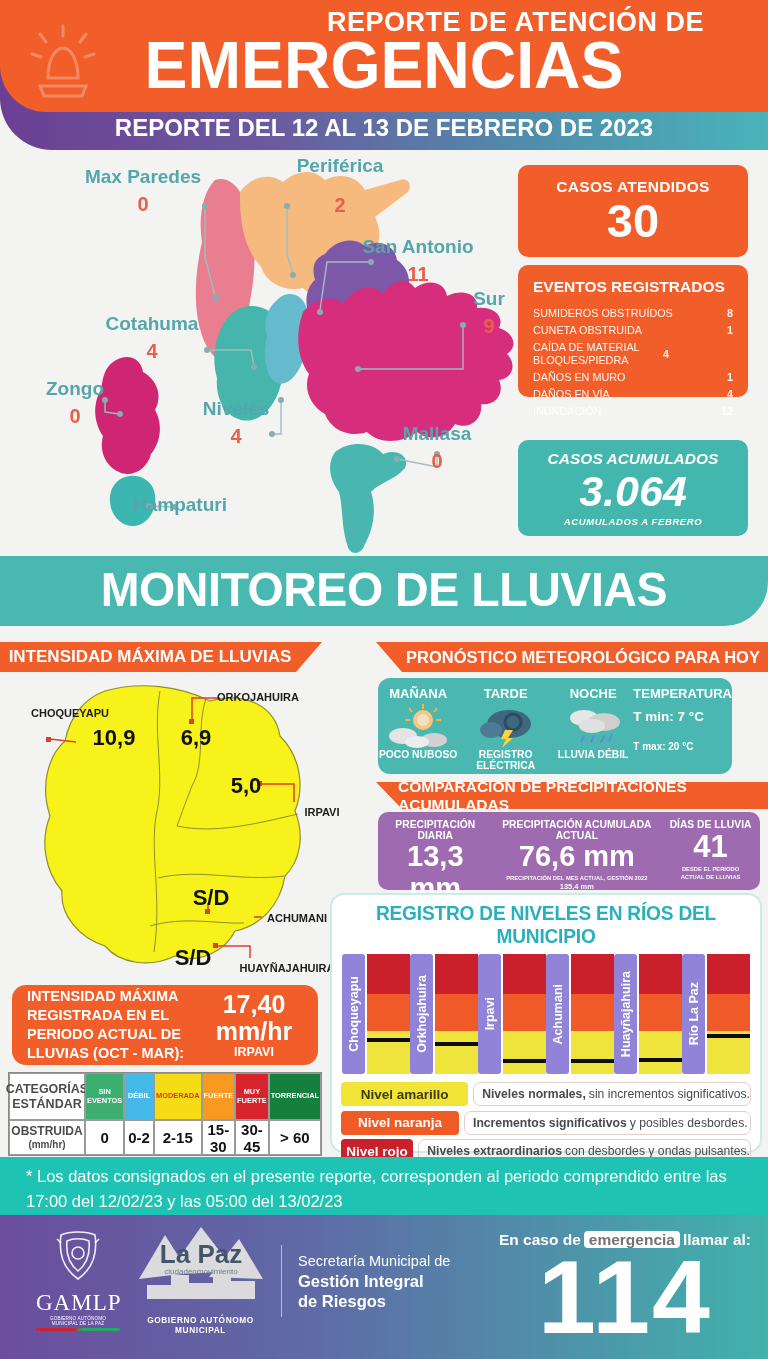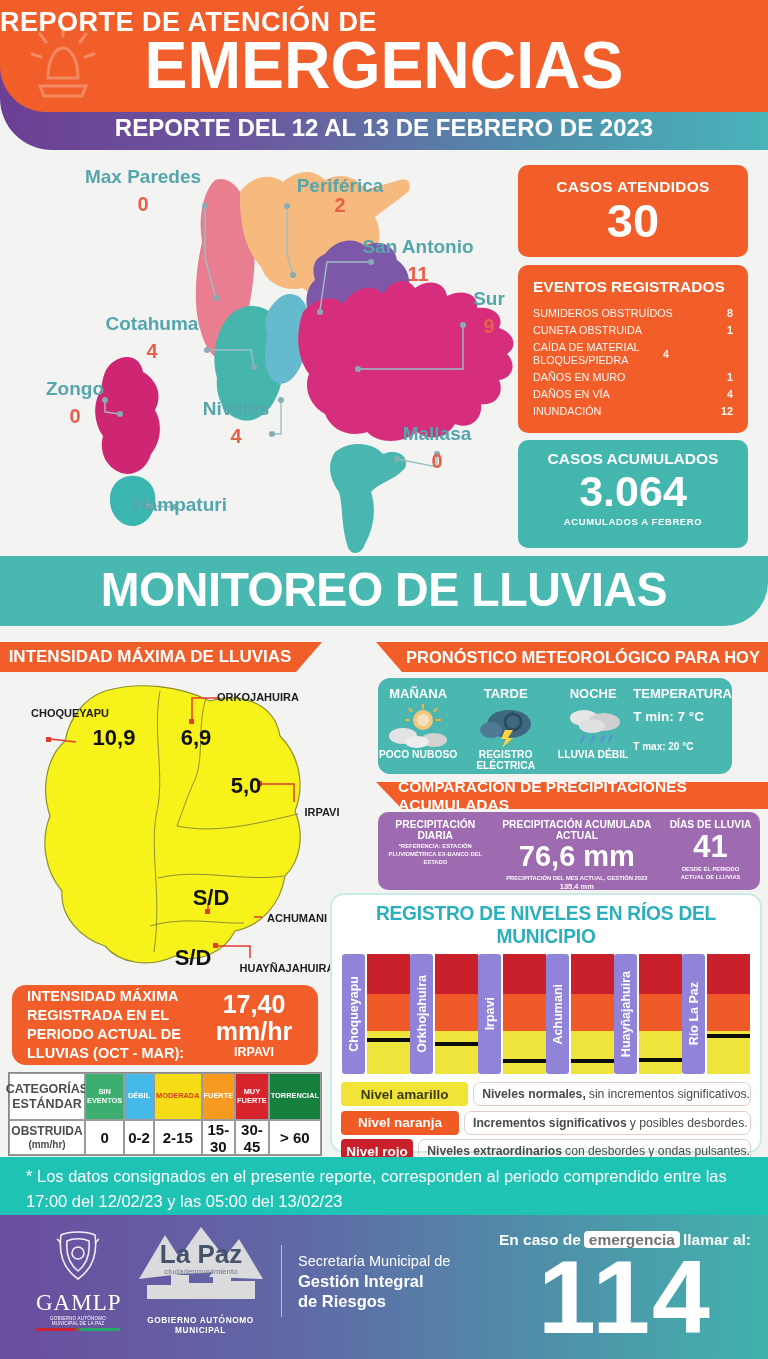--- a/index.html
+++ b/index.html
@@ -5,21 +5,21 @@
   * { margin:0; padding:0; box-sizing:border-box; }
   body { font-family:"Liberation Sans", sans-serif; background:#ddd; }
   .page { position:relative; width:768px; height:1359px; background:#F3F3F2; overflow:hidden; margin:0 auto; }
 
   
   .hdr-purple { position:absolute; top:0; left:0; width:768px; height:150px;
     background:linear-gradient(90deg,#6B3F94 0%,#6B5AA0 35%,#4F8FAC 70%,#49B4BA 100%);
     border-bottom-left-radius:52px; }
   .hdr-orange { position:absolute; top:0; left:0; width:768px; height:112px;
     background:#F15E29; border-bottom-left-radius:46px; }
-  .hdr-t1 { position:absolute; top:7px; left:0; width:704px; text-align:left;
+  .hdr-t1 { position:absolute; top:7px; left:0; width:704px; text-align:right;
     color:#fff; font-size:27px; font-weight:700; letter-spacing:.5px; }
   .hdr-t2 { position:absolute; top:30px; left:0; width:768px; text-align:center;
     color:#fff; font-size:67px; font-weight:800; letter-spacing:0; line-height:1.05; transform:scaleX(.96); }
   .hdr-date { position:absolute; top:114px; left:0; width:768px; text-align:center;
     color:#fff; font-size:24px; font-weight:700; }
   .siren { position:absolute; top:20px; left:26px; opacity:.85; }
 
   
   .map-wrap { position:absolute; top:150px; left:0; width:768px; height:412px; }
   .map-svg { position:absolute; left:35px; top:12px; }
@@ -28,27 +28,27 @@
   .dvalue { position:absolute; transform:translate(-50%,-50%); color:#E8604A;
     font-size:20px; font-weight:700; }
 
   
   .card { position:absolute; left:518px; width:230px; border-radius:10px; color:#fff; }
   .card.orange { background:#F15E29; }
   .card.tealc  { background:#43B6AE; }
   .card1 { top:165px; height:92px; text-align:center; }
   .card1 .ttl { font-size:15.5px; font-weight:700; margin-top:13px; letter-spacing:.3px; }
   .card1 .big { font-size:47px; font-weight:800; line-height:1.05; }
-  .card2 { top:265px; height:168px; padding:13px 15px; }
+  .card2 { top:265px; height:132px; padding:13px 15px; }
   .card2 .ttl { font-size:15.5px; font-weight:700; margin-bottom:11px; }
   .evrow { display:flex; align-items:center; font-size:10.8px; font-weight:400;
     color:rgba(255,255,255,.95); margin-bottom:3.5px; line-height:1.25; }
   .evrow .lbl { flex:1; padding-right:8px; }
   .evrow .val { font-weight:600; }
-  .card3 { top:440px; height:108px; text-align:center; }
+  .card3 { top:440px; height:96px; text-align:center;font-style:italic; }
   .card3 .ttl { font-size:15.5px; font-weight:700; margin-top:10px; }
   .card3 .big { font-size:43px; font-weight:800; line-height:1.1; }
   .card3 .sub { font-size:9.5px; font-weight:700; letter-spacing:.6px; margin-top:1px; }
 
   
   .banner { position:absolute; top:556px; left:0; width:768px; height:70px;
     background:#48B8B1; border-bottom-right-radius:44px;
     color:#fff; font-size:48px; font-weight:800; text-align:center; line-height:68px;
     letter-spacing:-.5px; }
   .banner span{ display:inline-block; transform:scaleX(.97); }
@@ -236,21 +236,21 @@
           <circle cx="246" cy="238" r="3"></circle>
         <circle cx="402" cy="292" r="3"></circle>
           <circle cx="362" cy="297" r="3"></circle>
         <circle cx="140" cy="345" r="3"></circle>
           <circle cx="114" cy="344" r="3"></circle>
       </g>
     </svg>
 
     <div class="dlabel" style="left:143px;top:27px;">Max Paredes</div>
     <div class="dvalue" style="left:143px;top:54px;">0</div>
-    <div class="dlabel" style="left:340px;top:36px;">Periférica</div>
+    <div class="dlabel" style="left:340px;top:16px;">Periférica</div>
     <div class="dvalue" style="left:340px;top:55px;">2</div>
     <div class="dlabel" style="left:418px;top:97px;">San Antonio</div>
     <div class="dvalue" style="left:418px;top:124px;">11</div>
     <div class="dlabel" style="left:489px;top:149px;">Sur</div>
     <div class="dvalue" style="left:489px;top:176px;">9</div>
     <div class="dlabel" style="left:152px;top:174px;">Cotahuma</div>
     <div class="dvalue" style="left:152px;top:201px;">4</div>
     <div class="dlabel" style="left:75px;top:239px;">Zongo</div>
     <div class="dvalue" style="left:75px;top:266px;">0</div>
     <div class="dlabel" style="left:236px;top:259px;">Niveles</div>
@@ -428,20 +428,21 @@
     <div class="tcol">
       <div class="fh">TEMPERATURA</div>
       <div class="tmin">T min:  7 °C</div>
       <div class="tmax">T max: 20 °C</div>
     </div>
   </div>
 
   <div class="precip">
     <div class="pcol">
       <div class="pt">PRECIPITACIÓN DIARIA</div>
+      <div class="pv">13,3 mm</div>
       <div class="pn">*REFERENCIA: ESTACIÓN PLUVIOMÉTRICA EX-BANCO DEL ESTADO</div>
     </div>
     <div class="pcol">
       <div class="pt">PRECIPITACIÓN ACUMULADA ACTUAL</div>
       <div class="pv">76,6 mm</div>
       <div class="pn">PRECIPITACIÓN DEL MES ACTUAL, GESTIÓN 2022</div>
       <div class="pn2">135,4 mm</div>
     </div>
     <div class="pcol">
       <div class="pt">DÍAS DE LLUVIA</div>

